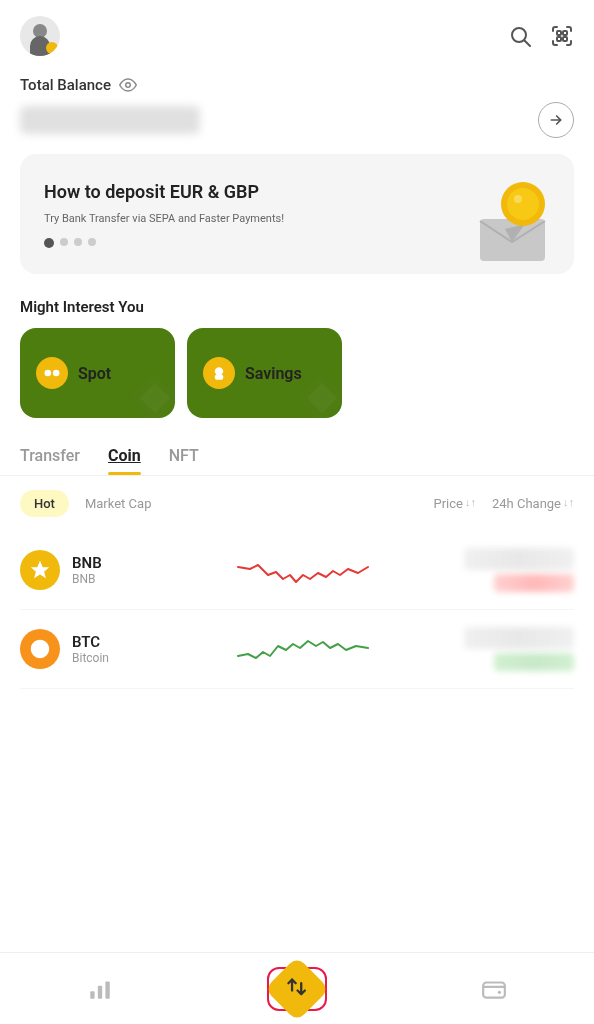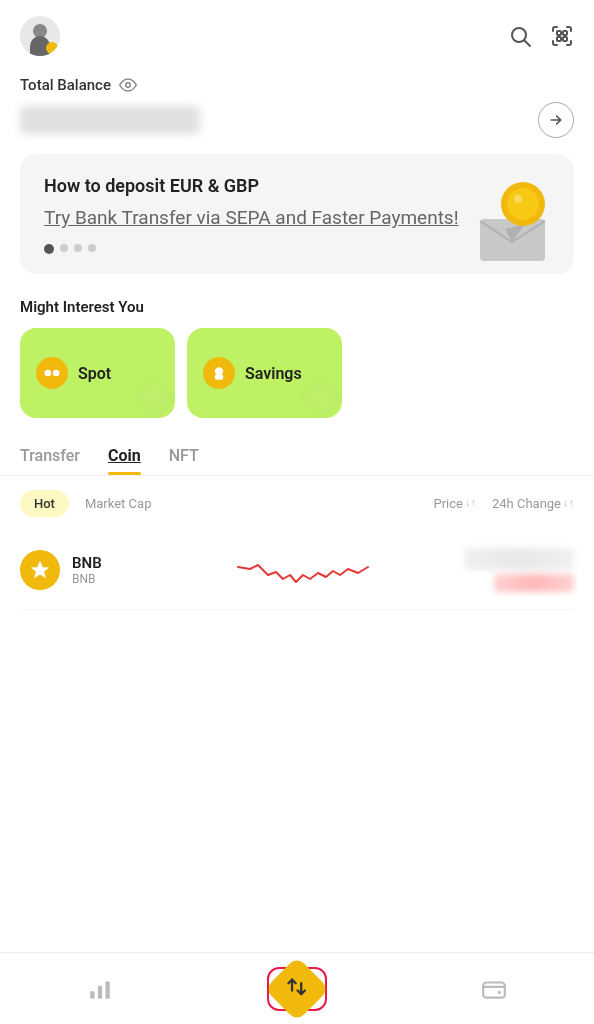--- a/index.html
+++ b/index.html
@@ -126,24 +126,23 @@
       position: relative;
     }
     .banner-text h2 {
       font-size: 18px;
       font-weight: 600;
       color: #222;
       margin-bottom: 8px;
       line-height: 1.3;
     }
     .banner-text p {
-      font-size: 19px;
+      font-size: 11px;
       color: #666;
       line-height: 1.4;
-      text-decoration: underline;
     }
     .banner-illustration {
       position: relative;
       width: 80px;
       height: 80px;
       flex-shrink: 0;
     }
     .dots-row {
       display: flex;
       gap: 6px;
@@ -172,21 +171,21 @@
     .interest-scroll {
       display: flex;
       gap: 12px;
       padding: 0 20px 20px 20px;
       overflow-x: auto;
     }
     .interest-scroll::-webkit-scrollbar { display: none; }
     .interest-card {
       min-width: 155px;
       height: 90px;
-      background: #bef264;
+      background: #4d7c0f;
       border-radius: 16px;
       padding: 14px 16px;
       display: flex;
       align-items: center;
       gap: 10px;
       position: relative;
       overflow: hidden;
       cursor: pointer;
       flex-shrink: 0;
     }
@@ -574,20 +573,40 @@
       <svg width="130" height="46" viewBox="0 0 130 46" class="chart-svg">
         <polyline points="0,20 12,22 20,18 30,28 38,25 45,32 52,28 58,35 65,28 72,32 80,26 88,30 95,24 102,28 110,22 120,26 130,20" fill="none" stroke="#e53935" stroke-width="2" stroke-linecap="round" stroke-linejoin="round"></polyline>
       </svg>
     </div>
     <div class="coin-price-col">
       <div class="price-blur"></div>
       <div class="change-blur" style="background: linear-gradient(90deg,#ffd0d0,#ffb8b8,#ffd0d0);"></div>
     </div>
   </div>
 
+  <div class="coin-row">
+    <div class="coin-icon btc">
+      <svg width="22" height="22" viewBox="0 0 24 24" fill="white">
+        <path d="M12 2C6.48 2 2 6.48 2 12s4.48 10 10 10 10-4.48 10-10S17.52 2 12 2zm1 14H9v-2h4c.55 0 1-.45 1-1s-.45-1-1-1H9V10h4c.55 0 1-.45 1-1s-.45-1-1-1h-1V7h-2v1H9V7H7v2h1v6H7v2h2v1h2v-1h1c1.65 0 3-1.35 3-3 0-.97-.47-1.83-1.19-2.38C15.27 11.27 16 10.22 16 9c0-1.65-1.35-3-3-3z"></path>
+      </svg>
+    </div>
+    <div class="coin-info">
+      <div class="coin-symbol">BTC</div>
+      <div class="coin-name">Bitcoin</div>
+    </div>
+    <div class="coin-chart">
+      <svg width="130" height="46" viewBox="0 0 130 46" class="chart-svg">
+        <polyline points="0,30 10,28 18,32 25,26 32,30 40,20 48,24 55,18 62,22 70,15 78,20 85,16 92,22 100,18 108,24 118,20 130,22" fill="none" stroke="#43a047" stroke-width="2" stroke-linecap="round" stroke-linejoin="round"></polyline>
+      </svg>
+    </div>
+    <div class="coin-price-col">
+      <div class="price-blur"></div>
+      <div class="change-blur"></div>
+    </div>
+  </div>
 </div>
 
 <div class="bottom-nav">
 
   <div class="nav-item">
     <div class="nav-icon">
       <svg width="26" height="26" viewBox="0 0 24 24" fill="#bbb">
         <rect x="3" y="14" width="4" height="7" rx="1"></rect>
         <rect x="10" y="9" width="4" height="12" rx="1"></rect>
         <rect x="17" y="5" width="4" height="16" rx="1"></rect>

